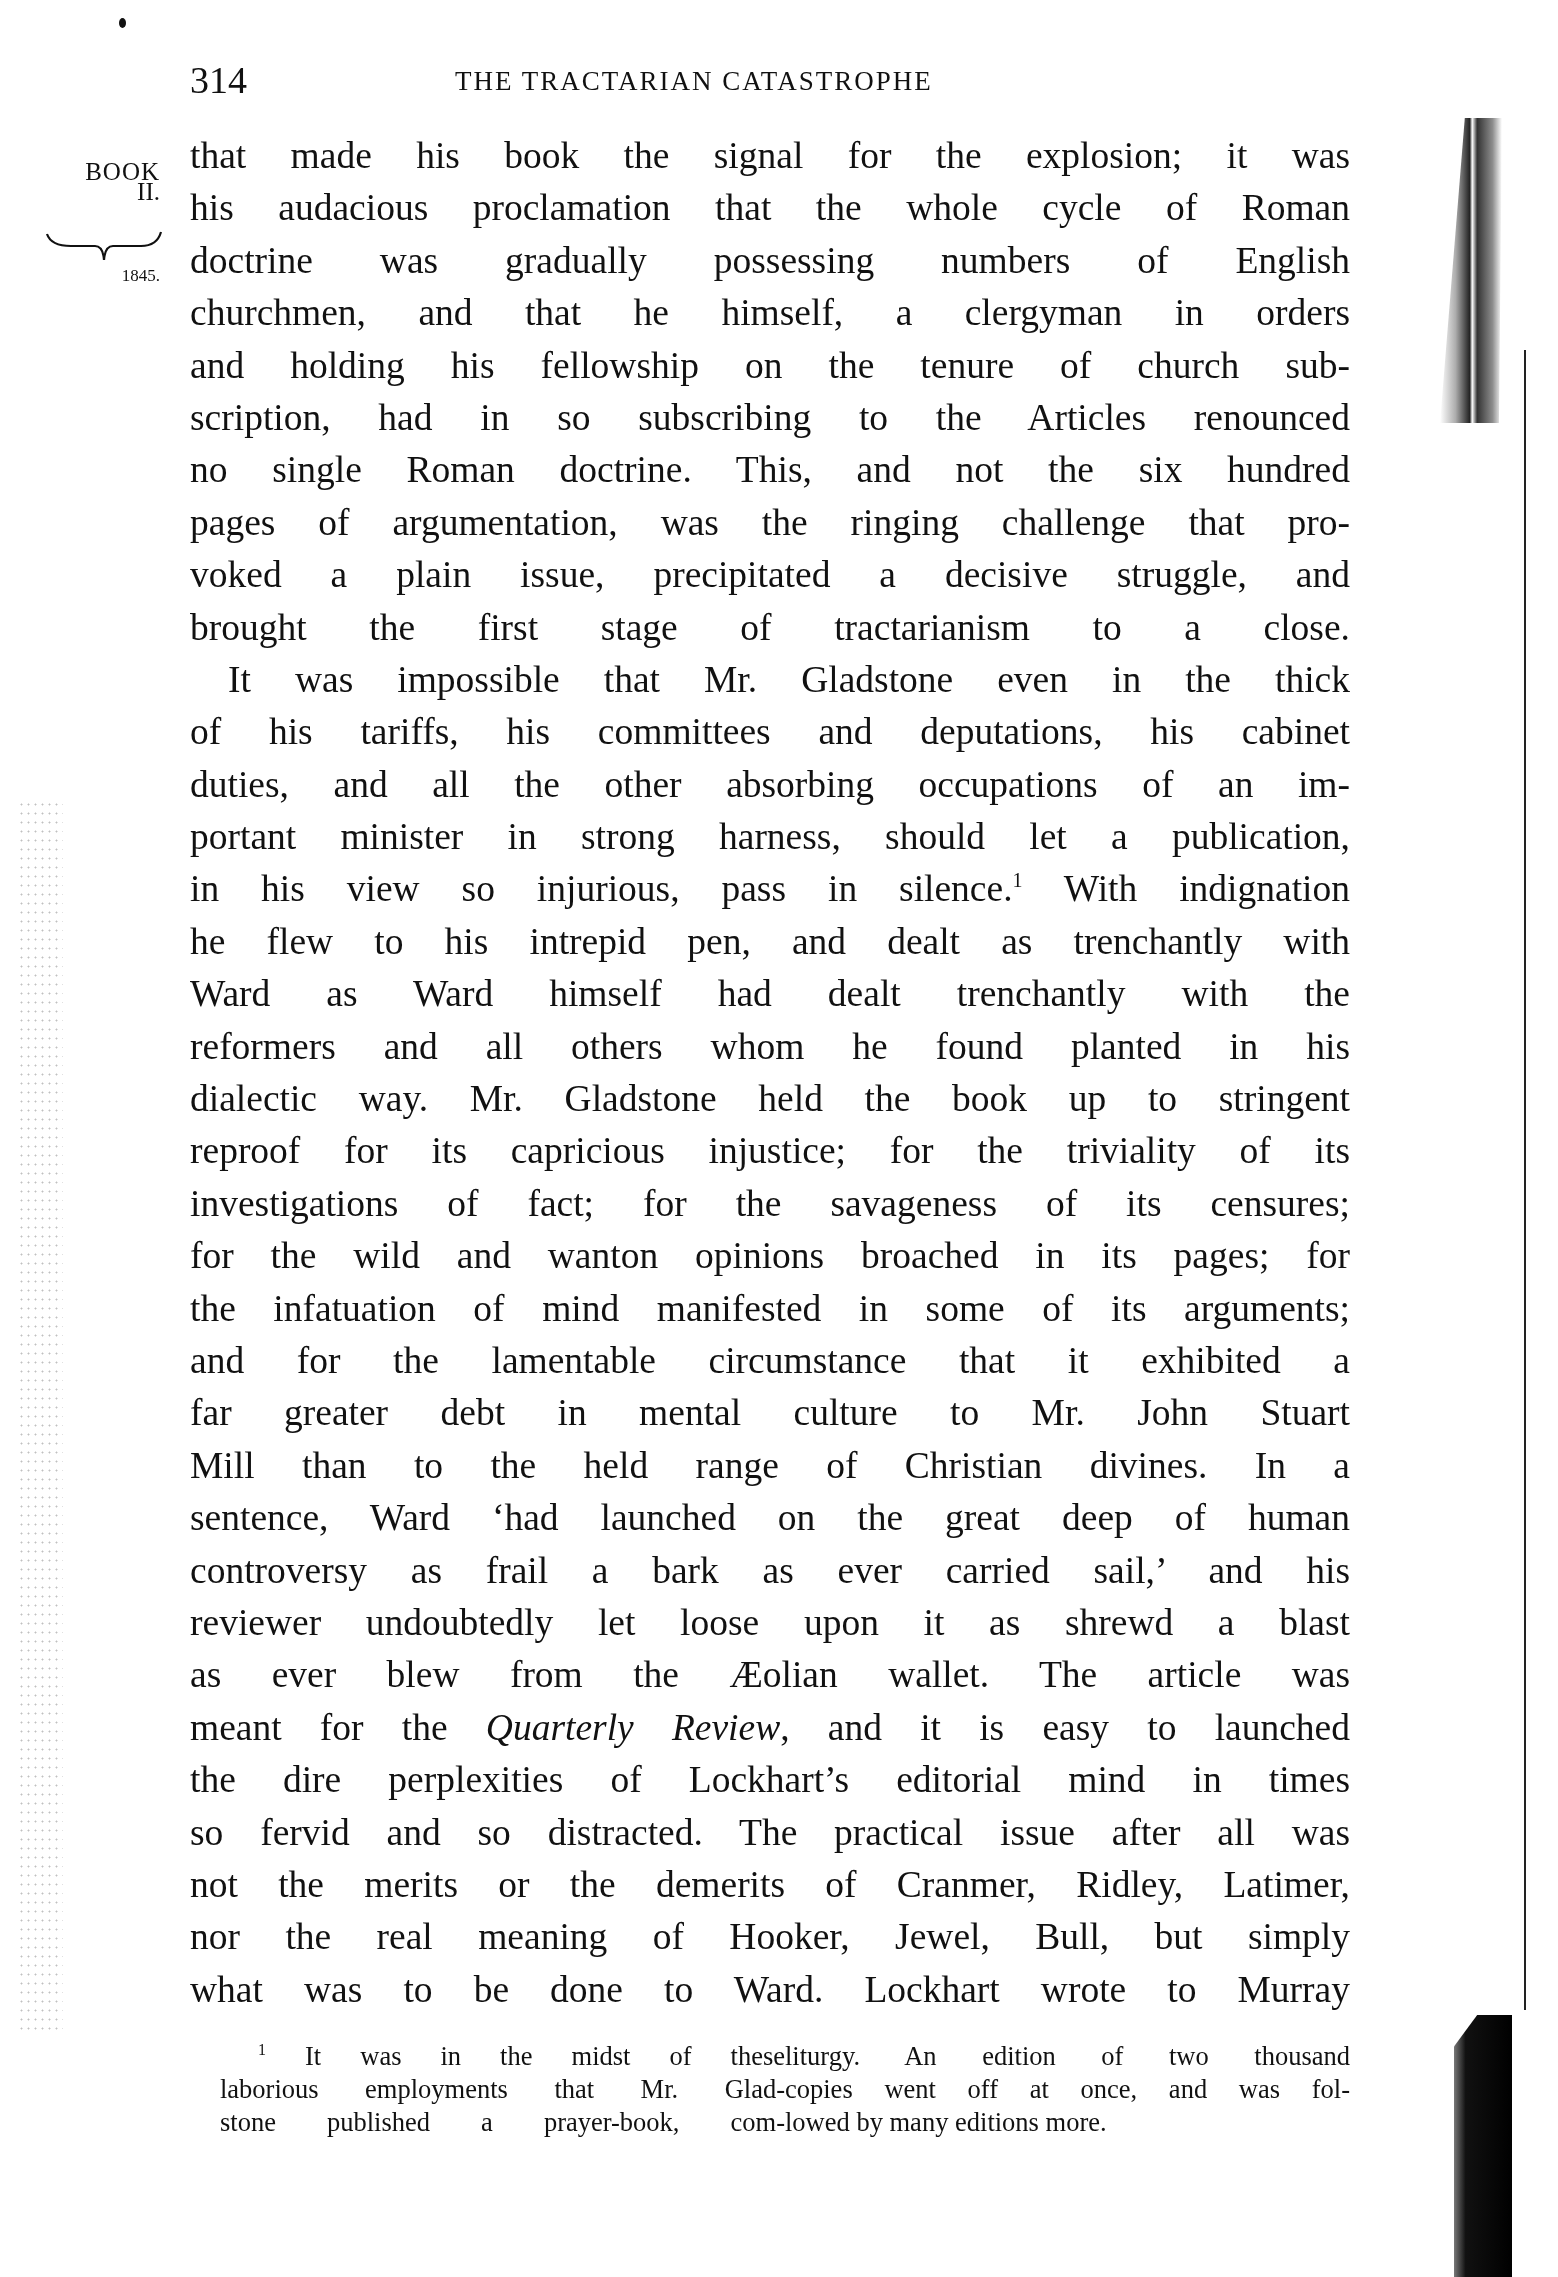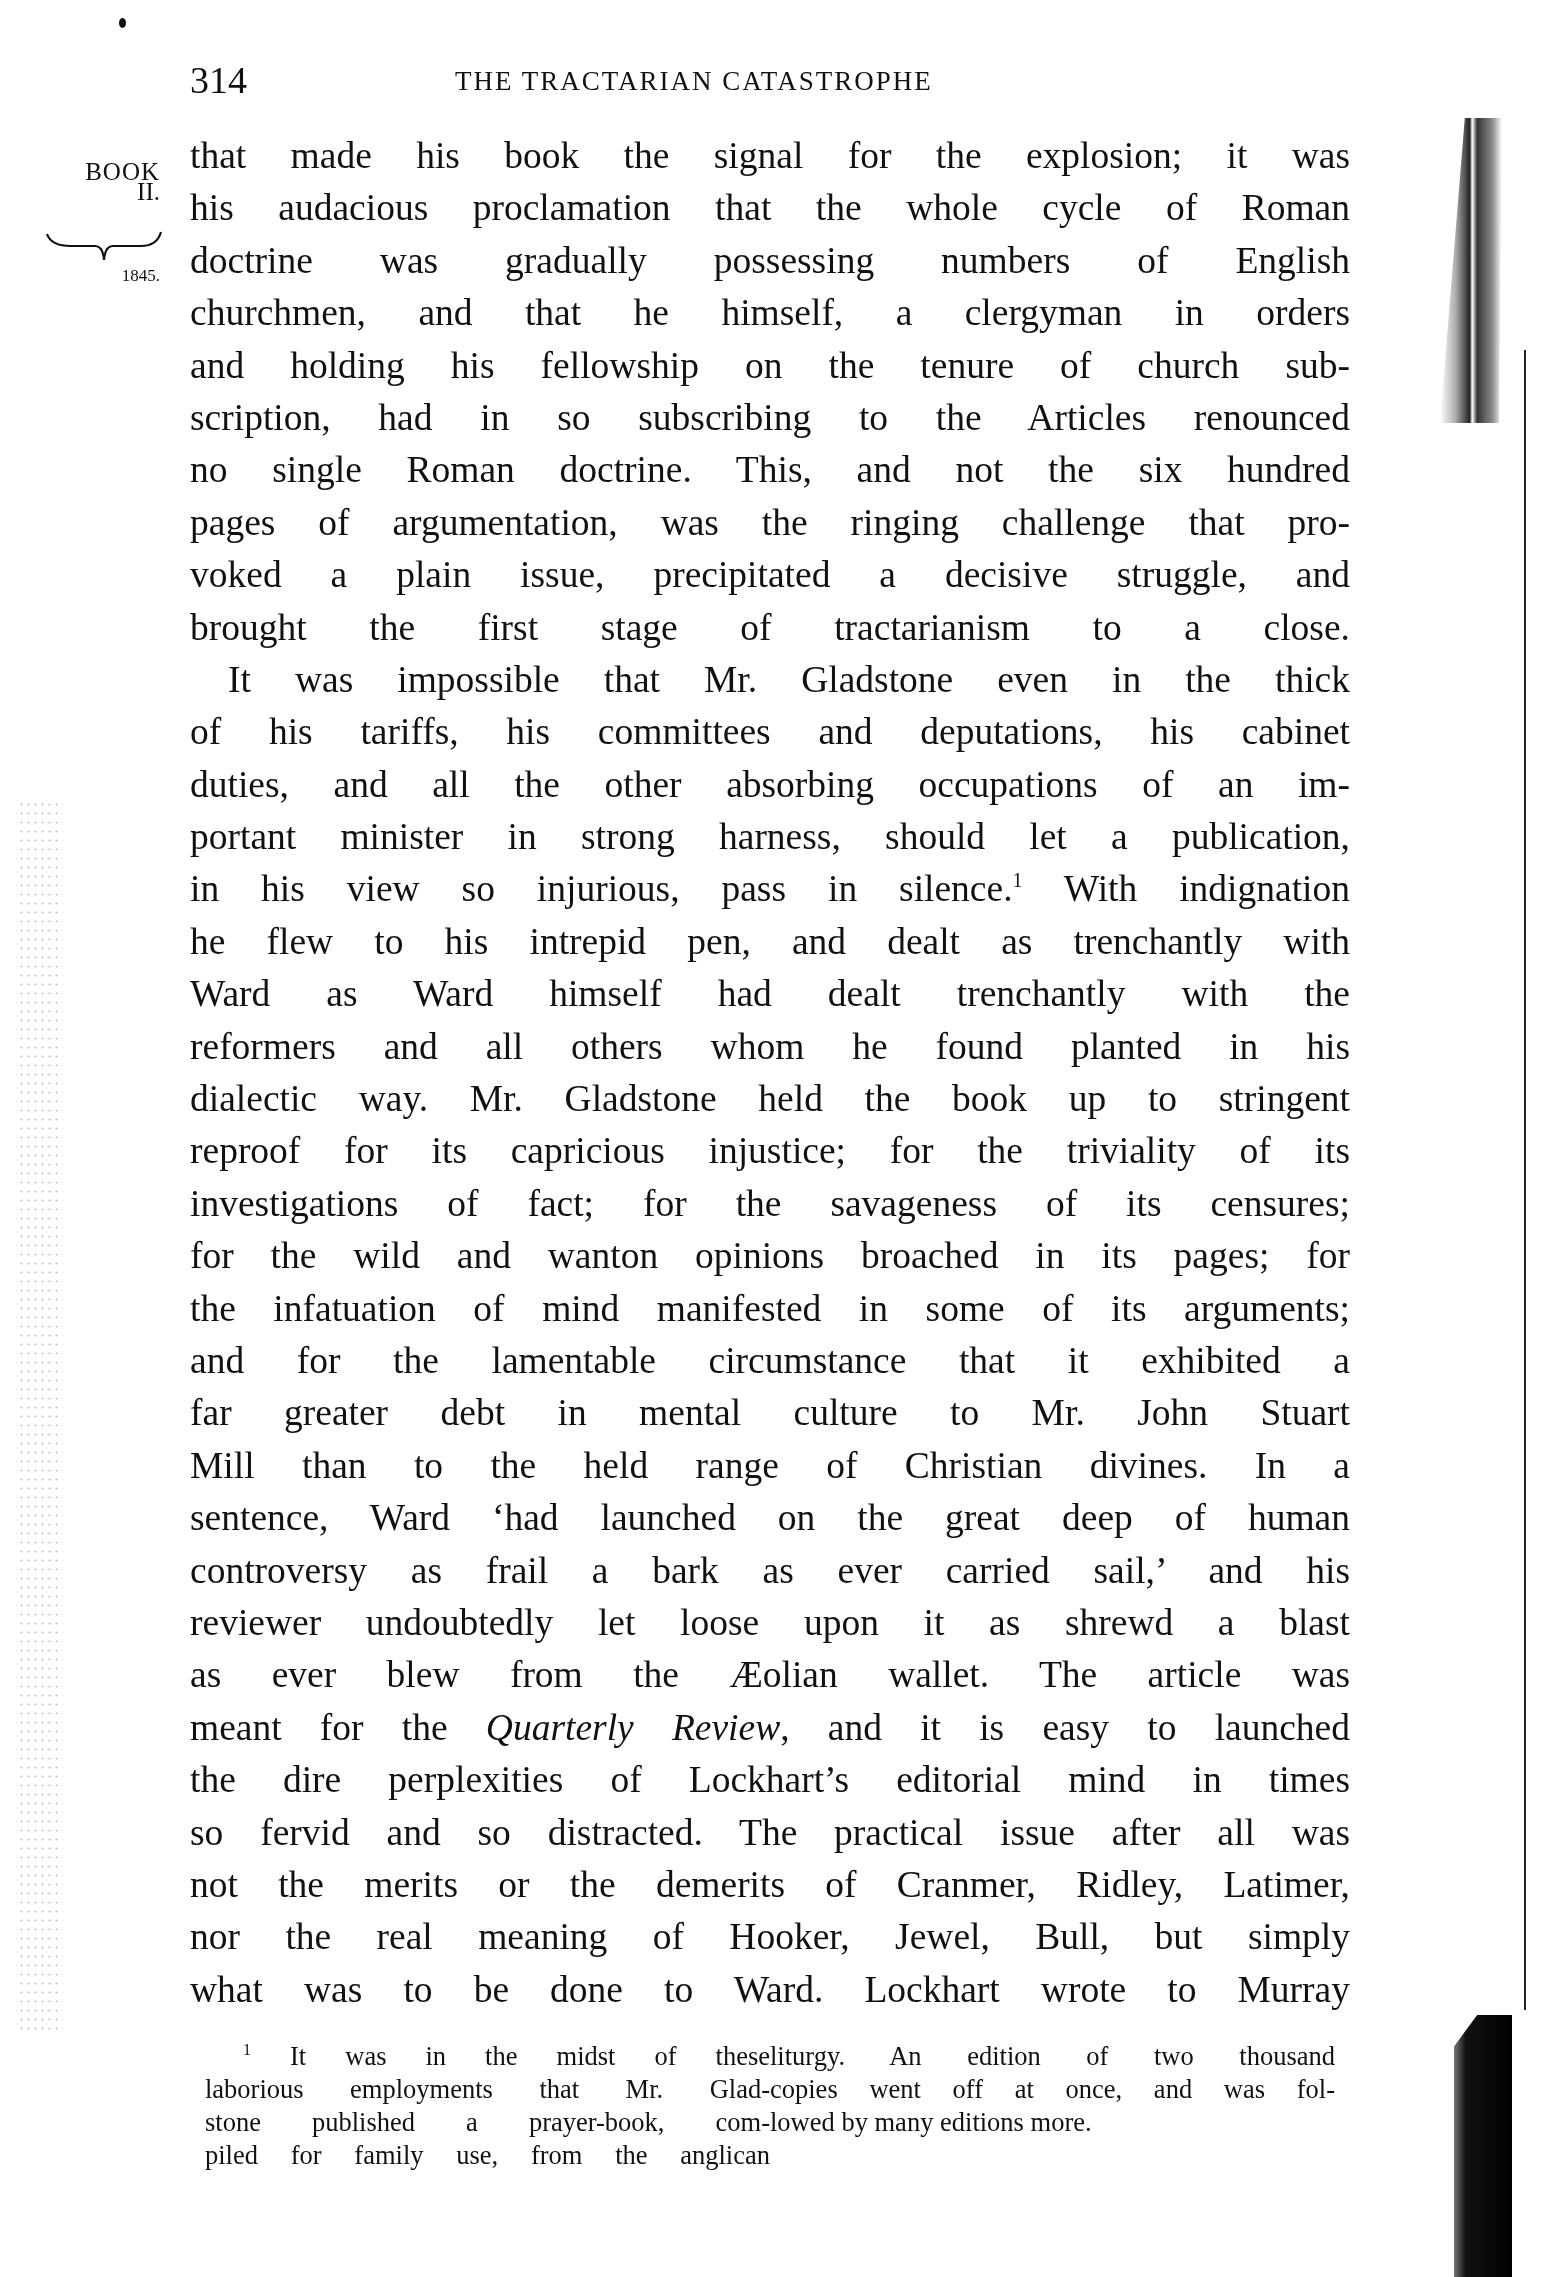--- a/index.html
+++ b/index.html
@@ -11,21 +11,21 @@
   .m-book { top:158px; letter-spacing:1px; }
   .m-roman { top:178px; }
   .brace { position:absolute; left:45px; top:230px; width:118px; height:32px; }
   .m-year { top:262px; font-size:17px; }
   .body-text { position:absolute; left:190px; top:130px; width:1160px; font-size:37.5px; line-height:52.4px; text-align:justify; text-align-last:justify; }
   .body-text .ln { display:block; text-align:justify; text-align-last:justify; white-space:nowrap; height:52.4px; }
   .body-text .ln.last { text-align-last:justify; }
   .indent { padding-left:38px; }
   sup { font-size:20px; vertical-align:14px; line-height:0; }
   i { font-style:italic; }
-  .footnotes { position:absolute; left:190px; top:2040px; width:1160px; display:flex; justify-content:center; font-size:26.5px; line-height:33px; }
+  .footnotes { position:absolute; left:190px; top:2040px; width:1160px; display:flex; justify-content:flex-end; font-size:26.5px; line-height:33px; }
   .fn-col { width:565px; }
   .fn-col .ln { display:block; white-space:nowrap; text-align:justify; text-align-last:justify; height:33px; }
   .fn-col .ln.short { text-align-last:left; }
   .fn-col sup { font-size:16px; vertical-align:10px; }
   .shadow-top { position:absolute; left:1440px; top:118px; width:62px; height:305px;
      background: linear-gradient(90deg, rgba(0,0,0,0) 0%, rgba(20,20,20,0.35) 25%, #222 48%, #fff 52%, #333 60%, rgba(30,30,30,0.5) 85%, rgba(0,0,0,0) 100%);
      clip-path: polygon(40% 0%, 100% 0%, 95% 100%, 0% 100%); }
   .edge-line-top { position:absolute; left:1524px; top:350px; width:2px; height:1660px; background:#222; }
   .shadow-bottom { position:absolute; left:1454px; top:2015px; width:58px; height:262px;
      background: linear-gradient(90deg, rgba(30,30,30,0.6) 0%, #111 20%, #000 100%);
@@ -90,20 +90,19 @@
   <span class="ln">not the merits or the demerits of Cranmer, Ridley, Latimer,</span>
   <span class="ln">nor the real meaning of Hooker, Jewel, Bull, but simply</span>
   <span class="ln last">what was to be done to Ward.  Lockhart wrote to Murray</span>
 </div>
 
 <div class="footnotes">
   <div class="fn-col">
     <span class="ln" style="padding-left:38px;"><sup>1</sup> <span>It was in the midst of these</span></span>
     <span class="ln">laborious employments that Mr. Glad-</span>
     <span class="ln">stone published a prayer-book, com-</span>
-    <span class="ln">piled for family use, from the anglican</span>
   </div>
   <div class="fn-col">
     <span class="ln">liturgy.  An edition of two thousand</span>
     <span class="ln">copies went off at once, and was fol-</span>
     <span class="ln short">lowed by many editions more.</span>
   </div>
 </div>
 
 </body></html>

